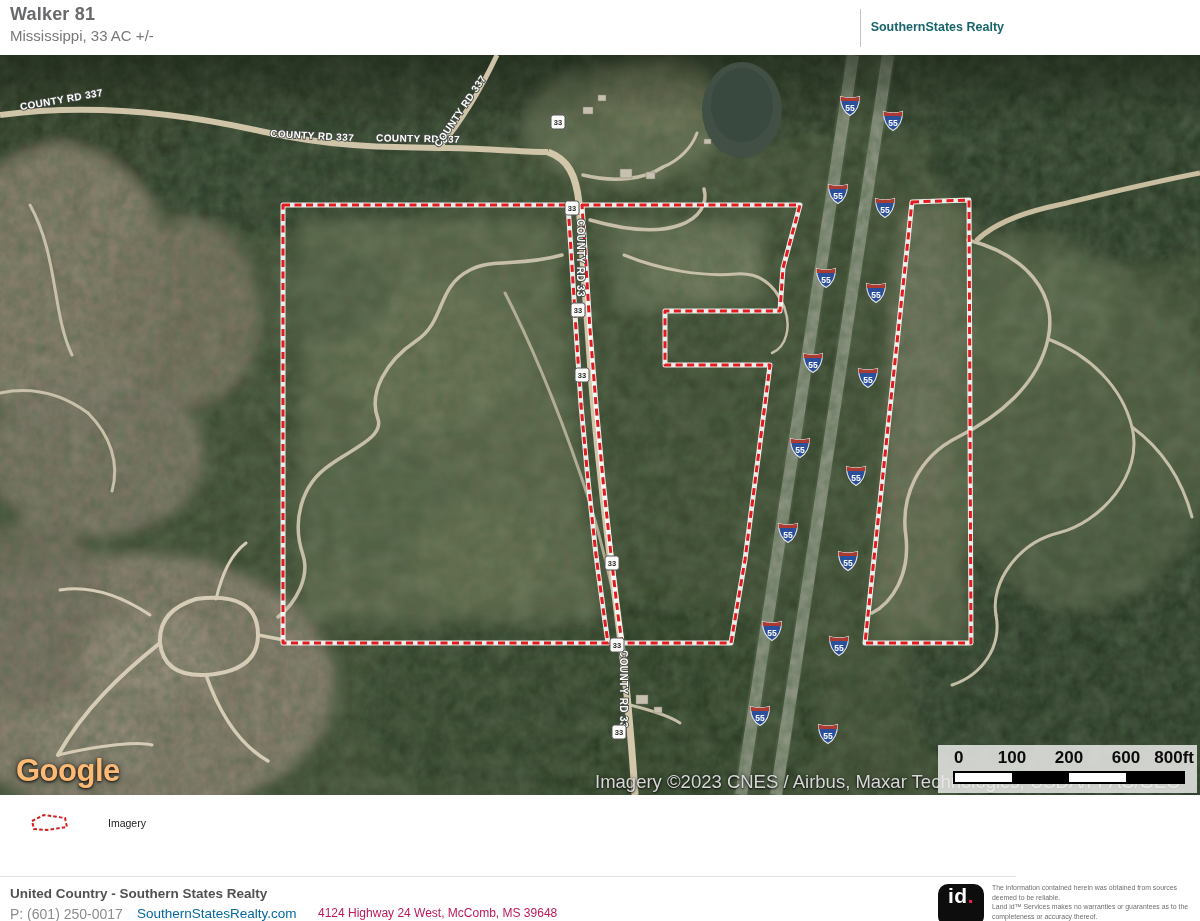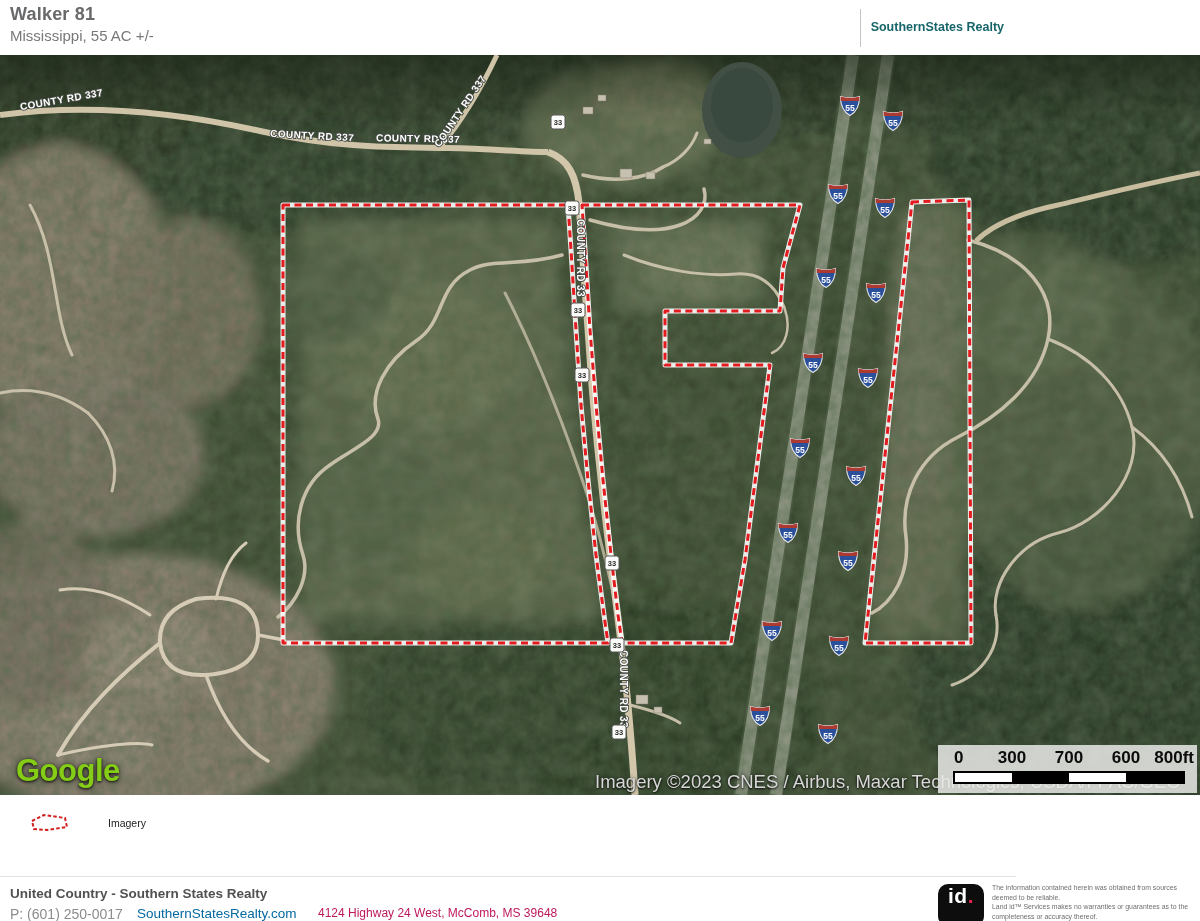--- a/index.html
+++ b/index.html
@@ -25,21 +25,21 @@
   
   .map{position:absolute;top:55px;left:0;width:1200px;height:740px;background:#3d4931;overflow:hidden;}
   .map svg.terrain{position:absolute;top:0;left:0;width:1200px;height:740px;display:block;}
   .road-label{font:700 10px "Liberation Sans",sans-serif;fill:#ffffff;stroke:#464c45;stroke-width:1.8px;
               paint-order:stroke;letter-spacing:.4px;text-anchor:middle;}
   .ishield-num{font:700 8.5px "Liberation Sans",sans-serif;fill:#fff;text-anchor:middle;}
   .cshield-num{font:700 7.5px "Liberation Sans",sans-serif;fill:#2b2b2b;text-anchor:middle;}
   .bnd-case{fill:none;stroke:#fdfdfd;stroke-width:5;opacity:.9;stroke-linejoin:round;}
   .bnd{fill:none;stroke:#e31b1e;stroke-width:3;stroke-dasharray:7 4.5;stroke-linejoin:round;}
 
-  .google-logo{position:absolute;left:16px;top:698px;font-size:31px;font-weight:bold;color:#84cc16;letter-spacing:-.5px;
+  .google-logo{position:absolute;left:16px;top:698px;font-size:31px;font-weight:bold;color:#fdba74;letter-spacing:-.5px;
                text-shadow:0 1px 3px rgba(0,0,0,.9),0 0 7px rgba(0,0,0,.55);}
   .attribution{position:absolute;left:595px;top:716px;font-size:18.5px;color:#d8d8d8;white-space:nowrap;
                text-shadow:0 1px 2px rgba(0,0,0,.85),0 0 4px rgba(0,0,0,.5);}
   .scalebar{position:absolute;left:938px;top:690px;width:259px;height:48px;background:rgba(234,234,231,.85);}
   .scalebar .sl{position:absolute;top:3px;font-size:17px;font-weight:bold;color:#0b0b0b;transform:translateX(-50%);}
   .scalebar .sl.first{left:16px;transform:none;}
   .scalebar .sl.last{left:auto;right:3px;transform:none;}
   .sbar{position:absolute;left:15px;top:26px;width:228px;height:9px;border:2px solid #000;display:flex;}
   .sbar i{flex:1;display:block;}
   .sbar i:nth-child(odd){background:#fff;}
@@ -59,21 +59,21 @@
   .landid-box{position:absolute;left:938px;top:7px;width:46px;height:42px;background:#0d0d0d;border-radius:10px;
               display:flex;justify-content:center;color:#fff;font-size:21px;font-weight:bold;letter-spacing:.5px;}
   .landid-box b{color:#e5244e;font-weight:bold;}
   .landid-disc{position:absolute;left:992px;top:6px;width:206px;font-size:6.9px;line-height:1.4;color:#6e6e6e;}
 </style>
 </head>
 <body>
 
 <div class="header">
   <div class="title">Walker 81</div>
-  <div class="subtitle">Mississippi, 55 AC +/-</div>
+  <div class="subtitle">Mississippi, 33 AC +/-</div>
   <div class="brand">
     <div class="brand-divider"></div>
     <div class="partner">
       <span>Southern</span>
       <span>States Realty</span>
     </div>
   </div>
 </div>
 
 <div class="map">
@@ -313,22 +313,22 @@
           <rect x="-7" y="-7" width="14" height="14" rx="2.5" fill="#fbfbf9" stroke="#555" stroke-width="1"></rect>
           <text class="cshield-num" y="2.8">33</text>
         </g>
       </g>
   </svg>
 
   <div class="google-logo">Google</div>
   <div class="attribution">Imagery ©2023 CNES / Airbus, Maxar Technologies, USDA/FPAC/GEO</div>
   <div class="scalebar">
     <span class="sl first">0</span>
-    <span class="sl" style="left:74px">300</span>
-    <span class="sl" style="left:131px">700</span>
+    <span class="sl" style="left:74px">100</span>
+    <span class="sl" style="left:131px">200</span>
     <span class="sl" style="left:188px">600</span>
     <span class="sl last">800ft</span>
     <div class="sbar">
         <i></i>
         <i></i>
         <i></i>
         <i></i>
       </div>
   </div>
 </div>

